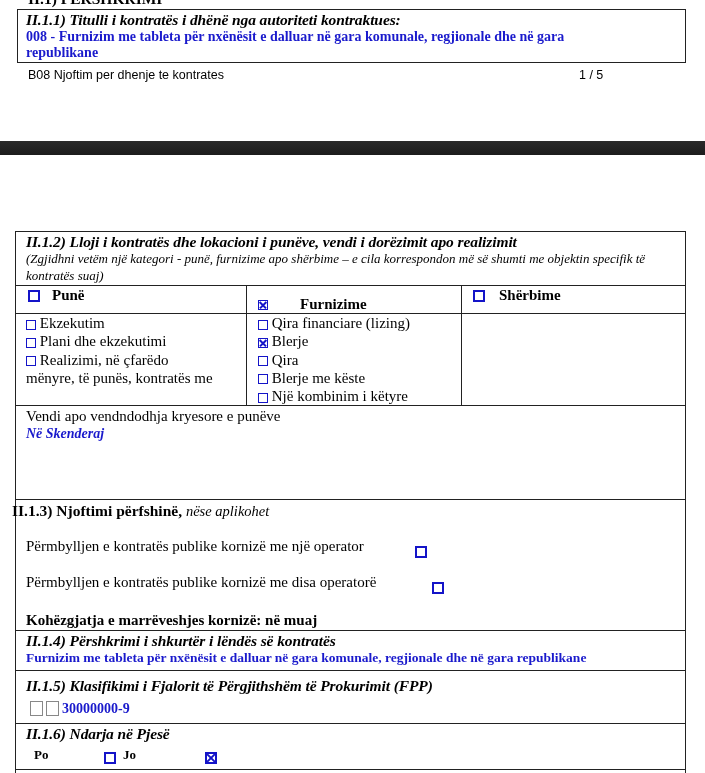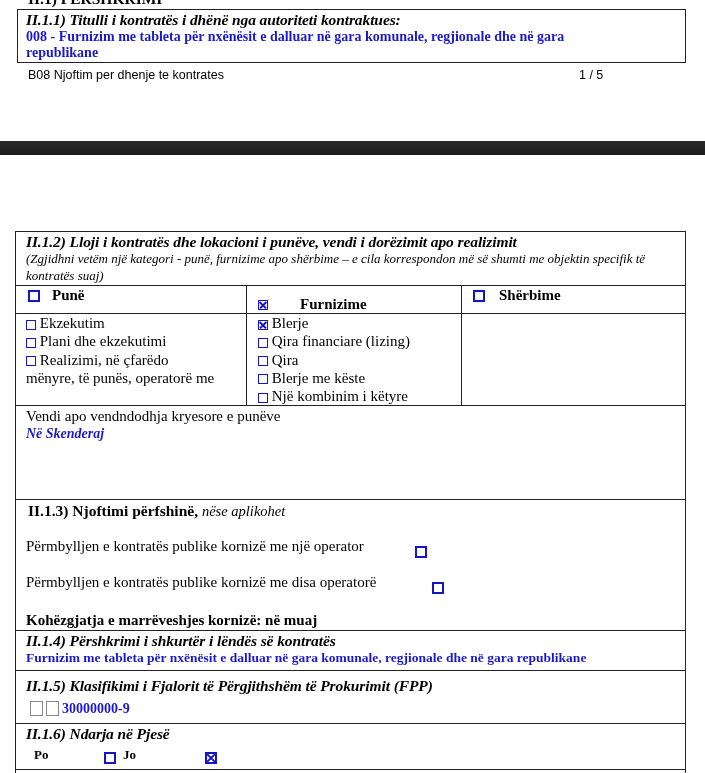--- a/index.html
+++ b/index.html
@@ -82,42 +82,42 @@
 
 
 <div class="vline" style="left:246px; top:285px; height:120px;"></div>
 <div class="vline" style="left:461px; top:285px; height:120px;"></div>
 
 
 <div class="abs txt" style="left:26px; top:314px; line-height:18.3px;">
   <div><span class="cb"></span> <span>Ekzekutim</span></div>
   <div><span class="cb"></span> <span>Plani dhe ekzekutimi</span></div>
   <div><span class="cb"></span> <span>Realizimi, në çfarëdo</span></div>
-  <div>mënyre, të punës, operatorë me</div>
+  <div>mënyre, të punës, kontratës me</div>
 </div>
 
 
 <div class="abs txt" style="left:258px; top:314px; line-height:18.3px;">
+  <div><span class="cb"></span> <span>Qira financiare (lizing)</span></div>
   <div><span class="cb checked"></span> <span>Blerje</span></div>
-  <div><span class="cb"></span> <span>Qira financiare (lizing)</span></div>
   <div><span class="cb"></span> <span>Qira</span></div>
   <div><span class="cb"></span> <span>Blerje me këste</span></div>
   <div><span class="cb"></span> <span>Një kombinim i këtyre</span></div>
 </div>
 
 <div class="hline" style="left:15px; top:405px; width:671px;"></div>
 
 
 <div class="abs txt" style="left:26px; top:408px;">Vendi apo vendndodhja kryesore e punëve</div>
 <div class="abs b blue" style="left:26px; top:426px; font-size:14px;font-style:italic;">Në Skenderaj</div>
 
 <div class="hline" style="left:15px; top:499px; width:671px;"></div>
 
 
-<div class="abs" style="left:28px; top:502px; font-size:15.5px; white-space:nowrap;">
+<div class="abs" style="left:12px; top:502px; font-size:15.5px; white-space:nowrap;">
   <span class="b">II.1.3) Njoftimi përfshinë,</span>
   <span class="i" style="font-size:14.5px;">nëse aplikohet</span>
 </div>
 
 <div class="abs txt" style="left:26px; top:538px;">Përmbylljen e kontratës publike kornizë me një operator</div>
 <span class="abs cb lg" style="left:415px; top:542px;"></span>
 
 <div class="abs txt" style="left:26px; top:574px;">Përmbylljen e kontratës publike kornizë me disa operatorë</div>
 <span class="abs cb lg" style="left:416px; top:578px;"></span>
 

